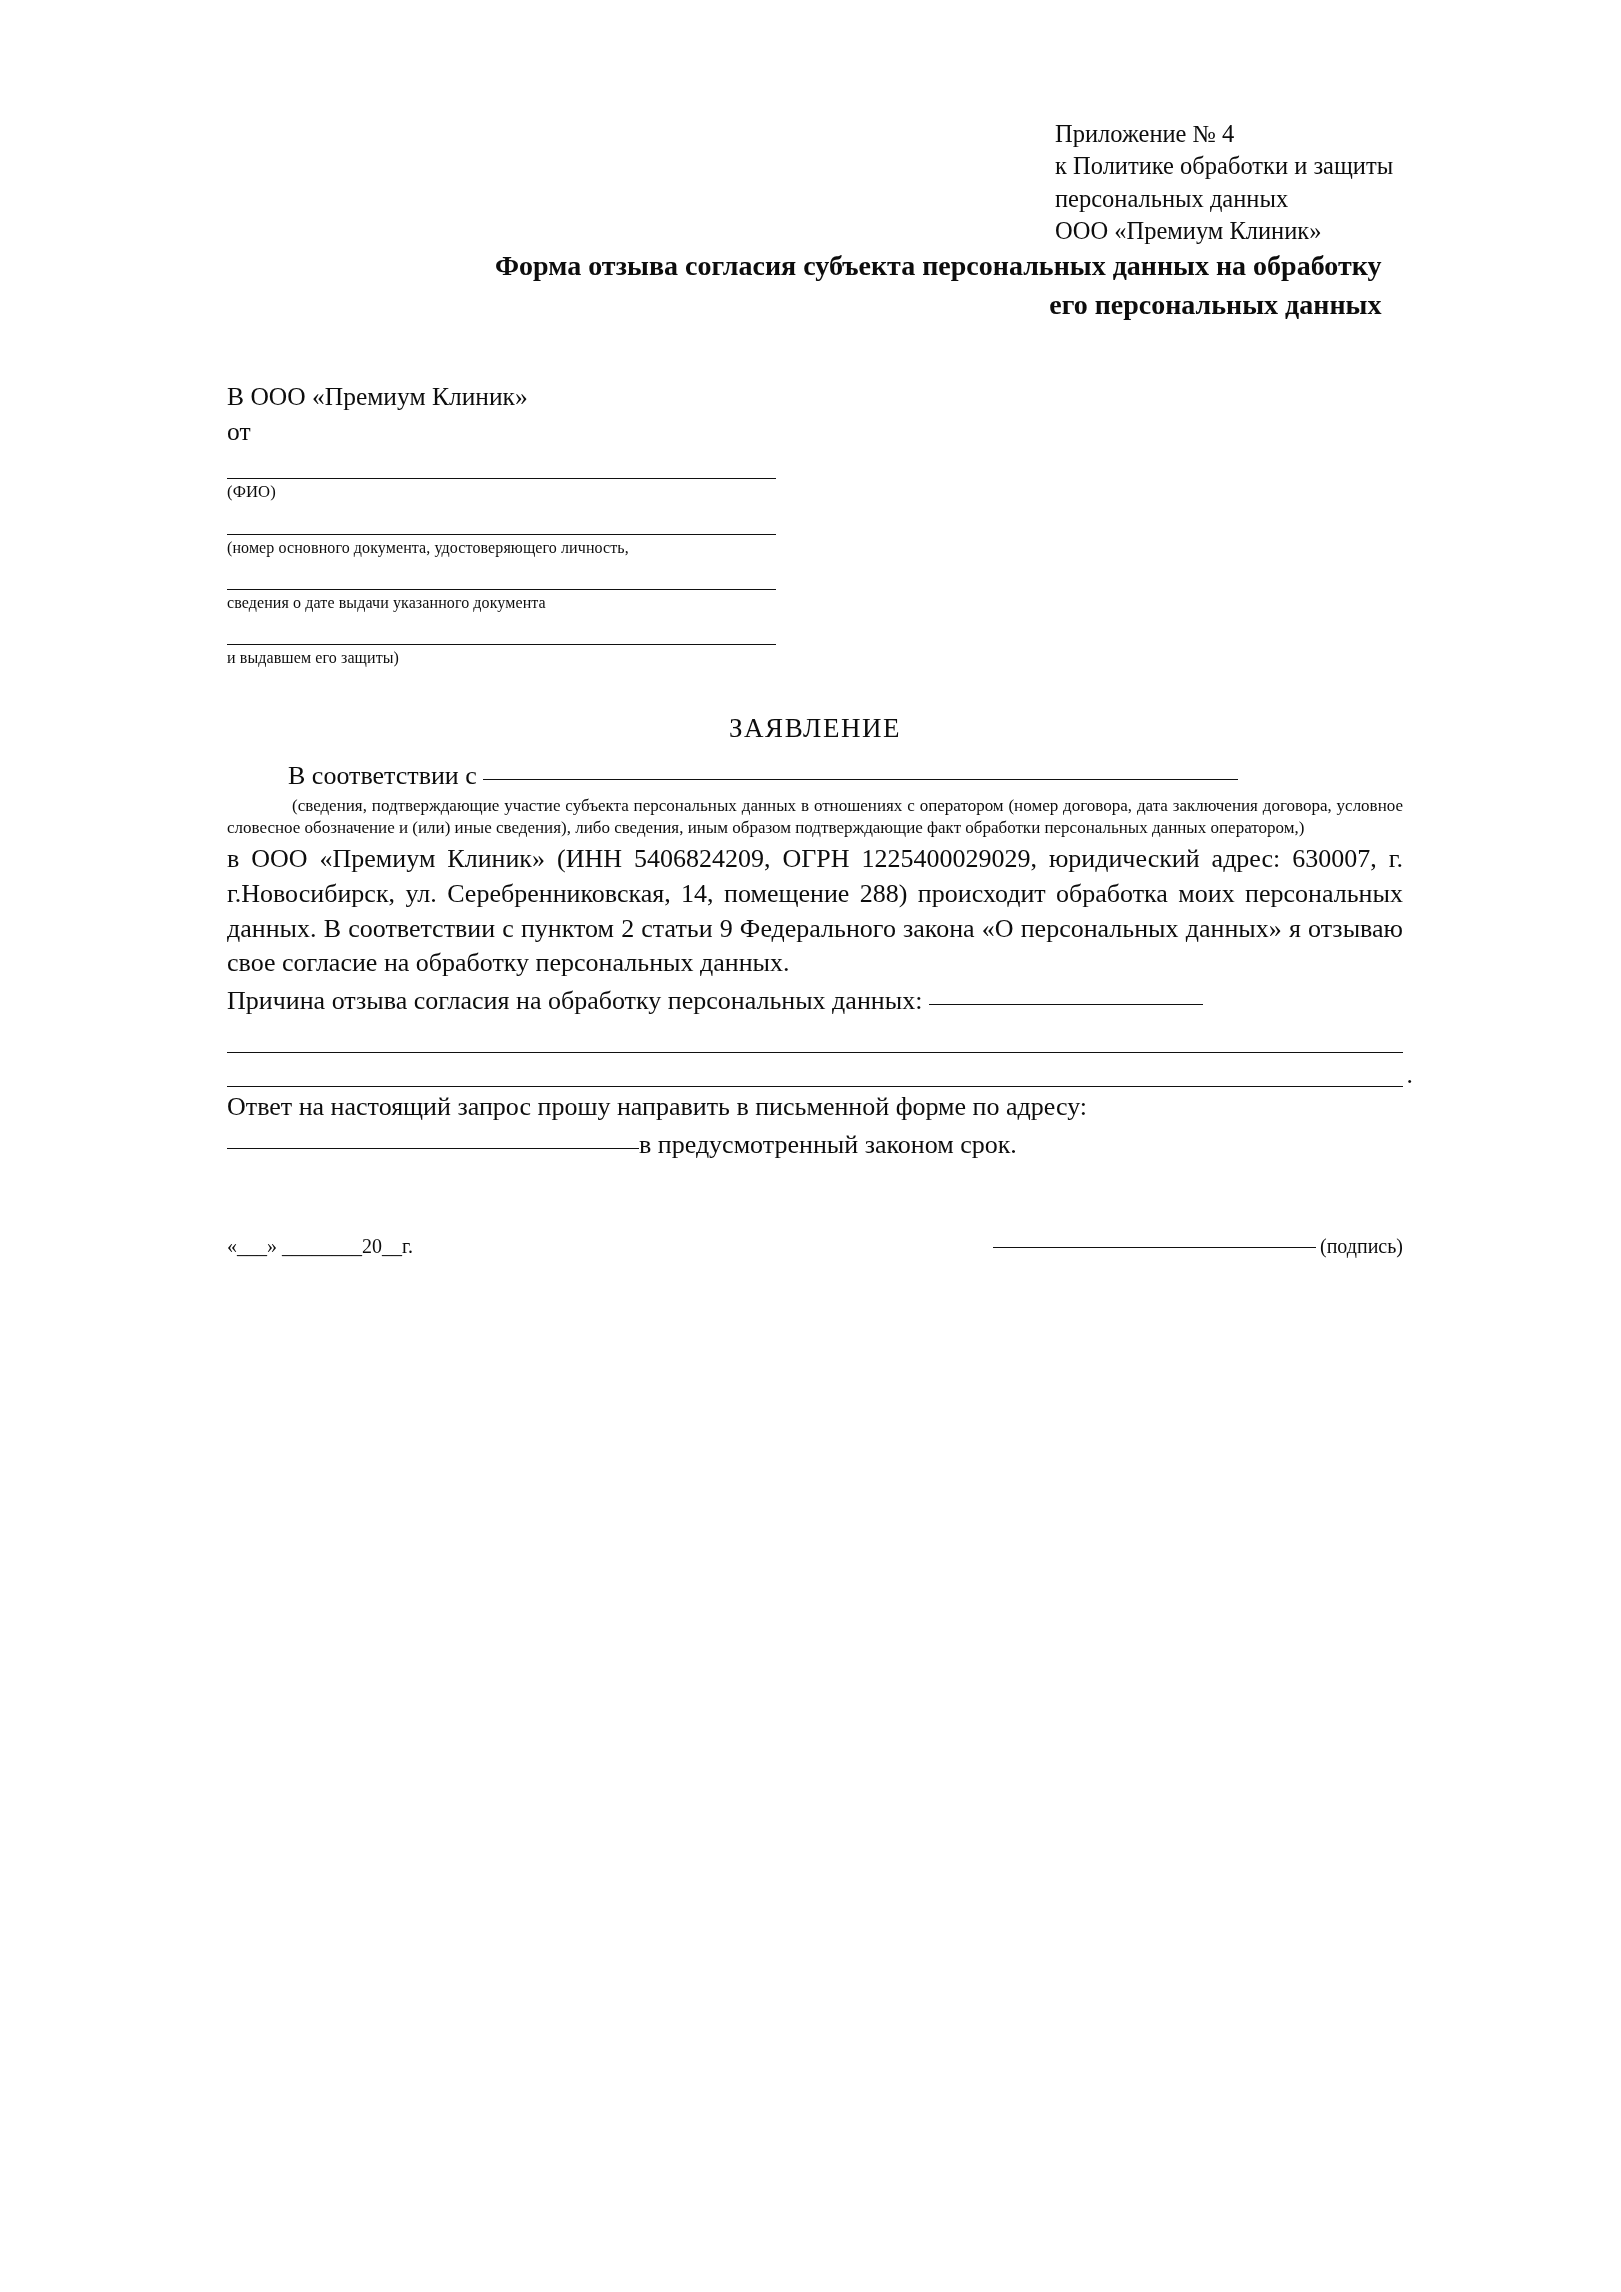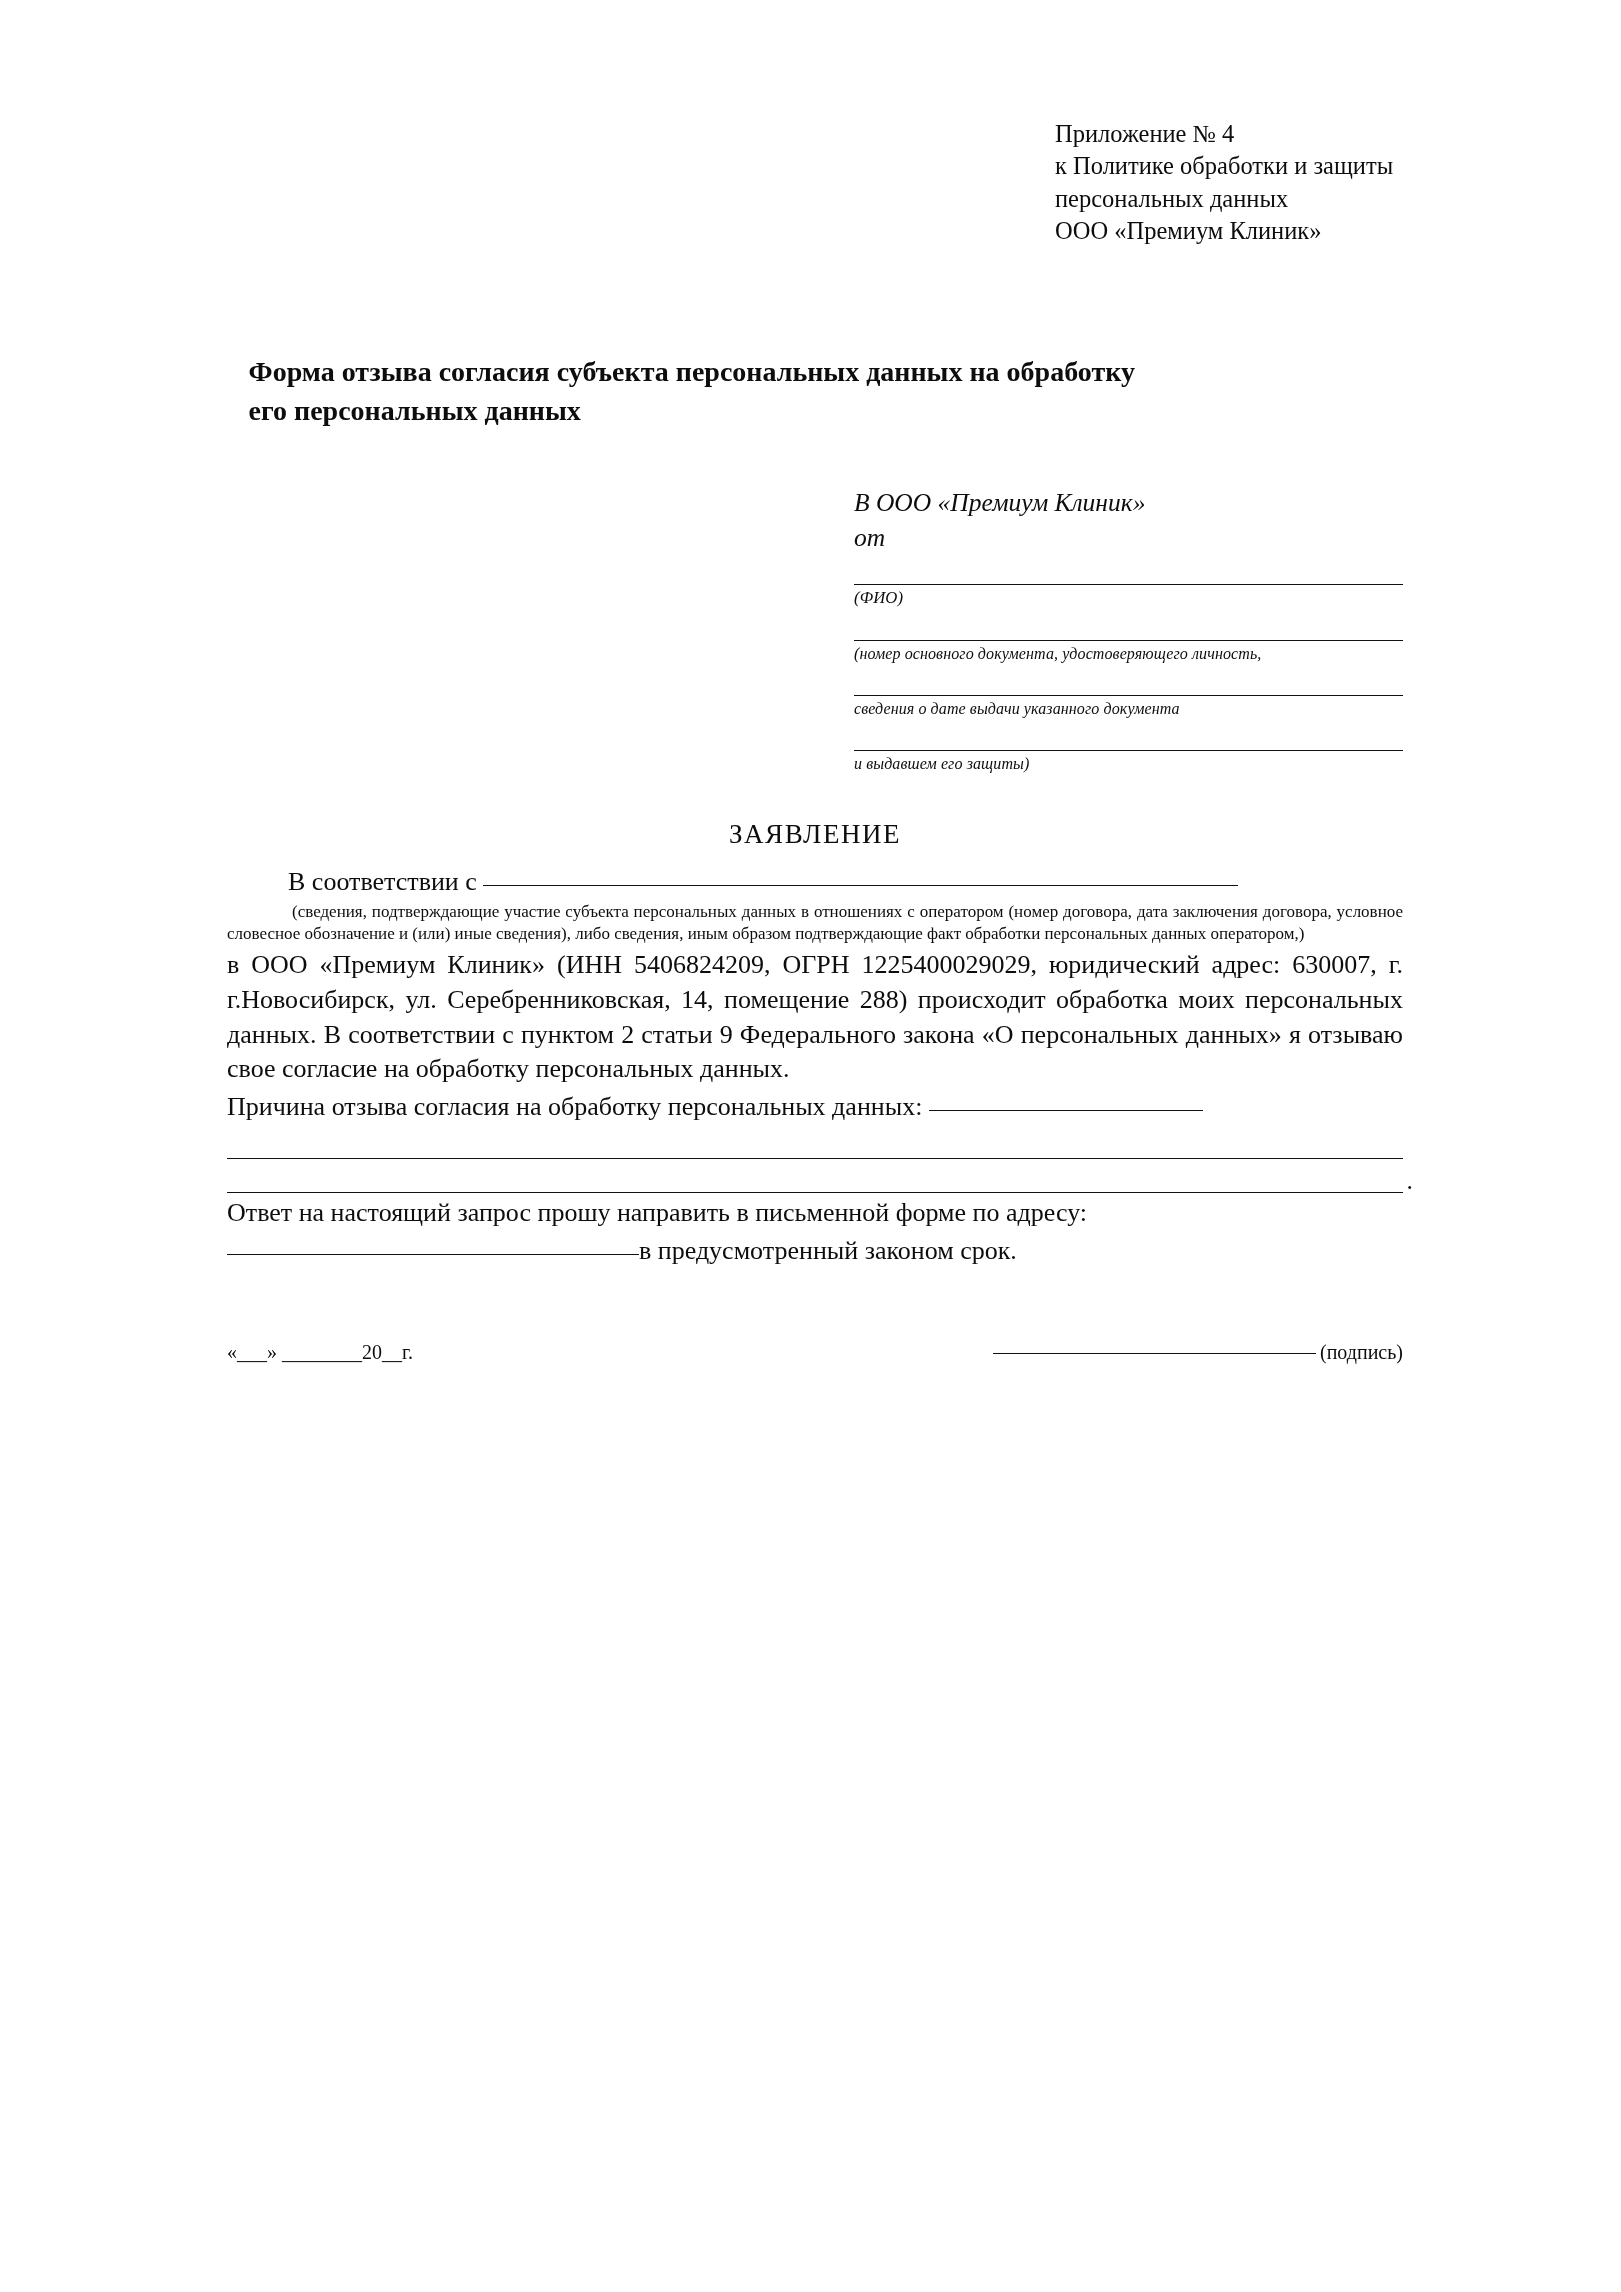--- a/index.html
+++ b/index.html
@@ -33,35 +33,32 @@
   .header-block {
     margin-left: 828px;
     width: 392px;
     font-size: 24.5px;
     line-height: 1.32;
   }
   .header-block div { white-space: nowrap; }
 
   
   .doc-title {
-    margin-top: 106px;
-    text-align: left;
+    text-align: right;
     font-weight: bold;
     font-size: 28px;
     line-height: 1.38;
     padding: 0 21.6px;
   }
 
   
   .addressee {
     margin-top: 57px;
-    margin-left: 627px;
     width: 549px;
     font-size: 25.5px;
-    font-style: italic;
   }
   .addressee .to-line { white-space: nowrap; }
   .addressee .ot { margin-top: 5.9px; }
 
   .fill-line {
     border-bottom: 1.6px solid #111;
     height: 29px;
     margin-top: 2px;
   }
   .caption {

